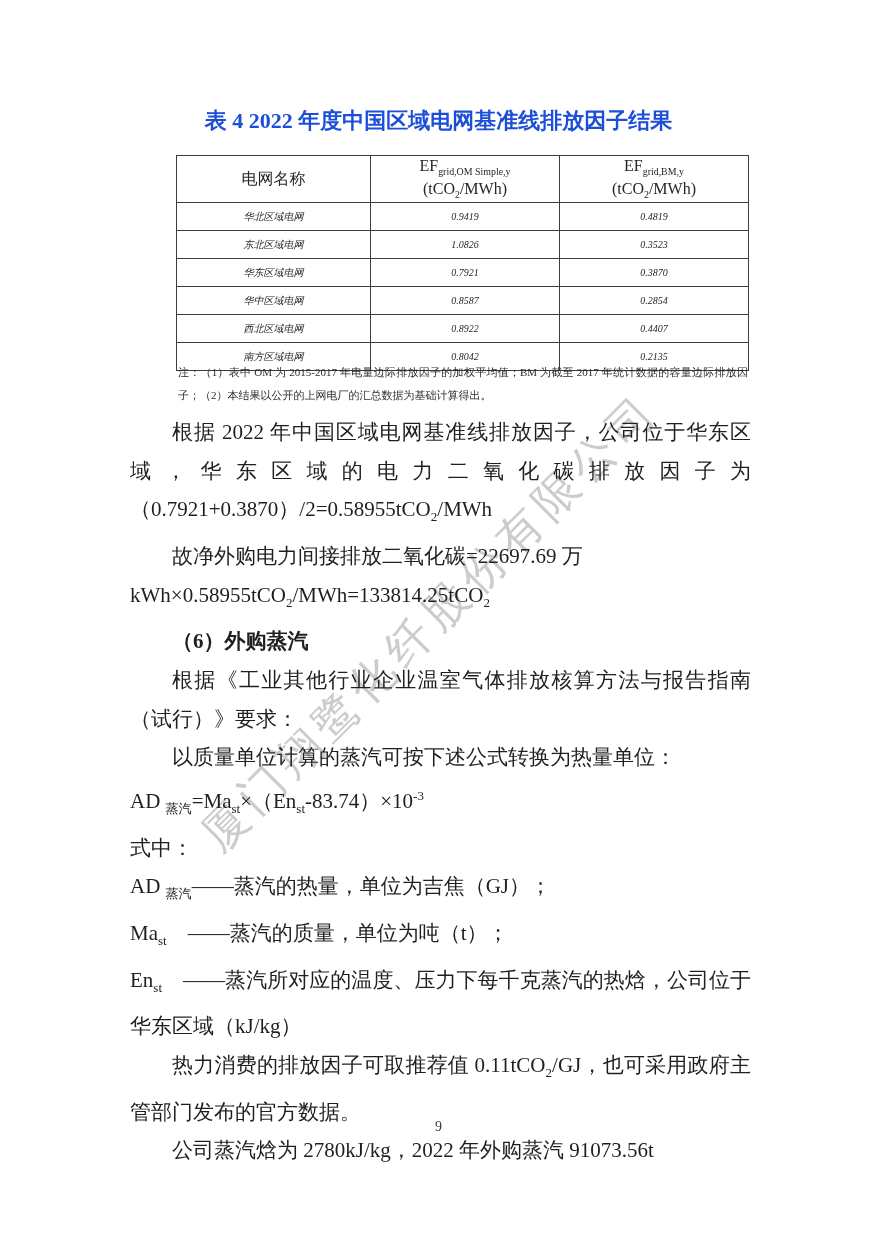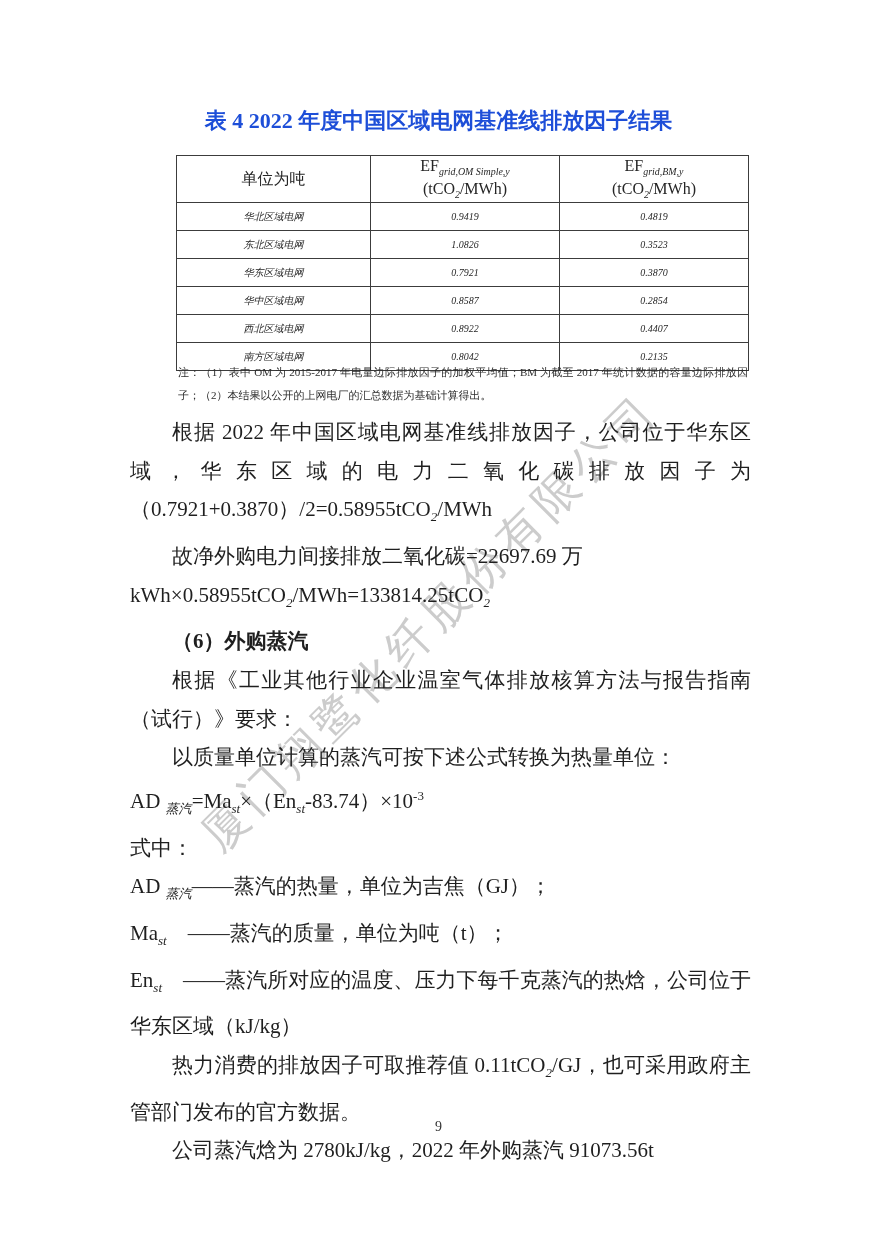--- a/index.html
+++ b/index.html
@@ -27,21 +27,21 @@
   table.grid th, table.grid td {
     border:1px solid #3c3c3c; text-align:center; vertical-align:middle;
     padding:0; font-weight:400; color:#262626;
   }
   .col-name  { width:193px; }
   .col-om    { width:188px; }
   .col-bm    { width:188px; }
   table.grid thead th { height:44px; font-size:16px; }
   table.grid tbody td { height:27px; font-size:10px;font-style:italic; }
   .hline { line-height:1.3; }
-  sub { font-size:0.62em;font-style:italic; }
+  sub { font-size:0.62em; }
   sup { font-size:0.62em; }
   .note {
     position:absolute; top:361px; left:178px; width:570px; margin:0;
     font-size:11px; line-height:23px; text-align:justify; color:#2c2c2c;
   }
   .body-text {
     position:absolute; top:413px; left:130px; width:621px;
     font-size:21px; line-height:38.6px; text-align:justify; color:#1f1f1f;
   }
   .body-text p { margin:0; padding:0; }
@@ -60,21 +60,21 @@
 
   <div class="watermark">厦门翔鹭化纤股份有限公司</div>
 
   <div class="content">
 
     <h1 class="doc-title">表 4 2022 年度中国区域电网基准线排放因子结果</h1>
 
     <table class="grid">
       <thead>
         <tr>
-          <th class="col-name">单位为吨</th>
+          <th class="col-name">电网名称</th>
           <th class="col-om">
             <div class="hline"><span>EF</span><sub>grid,OM Simple,y</sub></div>
             <div class="hline"><span>(tCO</span><sub>2</sub><span>/MWh)</span></div>
           </th>
           <th class="col-bm">
             <div class="hline"><span>EF</span><sub>grid,BM,y</sub></div>
             <div class="hline"><span>(tCO</span><sub>2</sub><span>/MWh)</span></div>
           </th>
         </tr>
       </thead>

